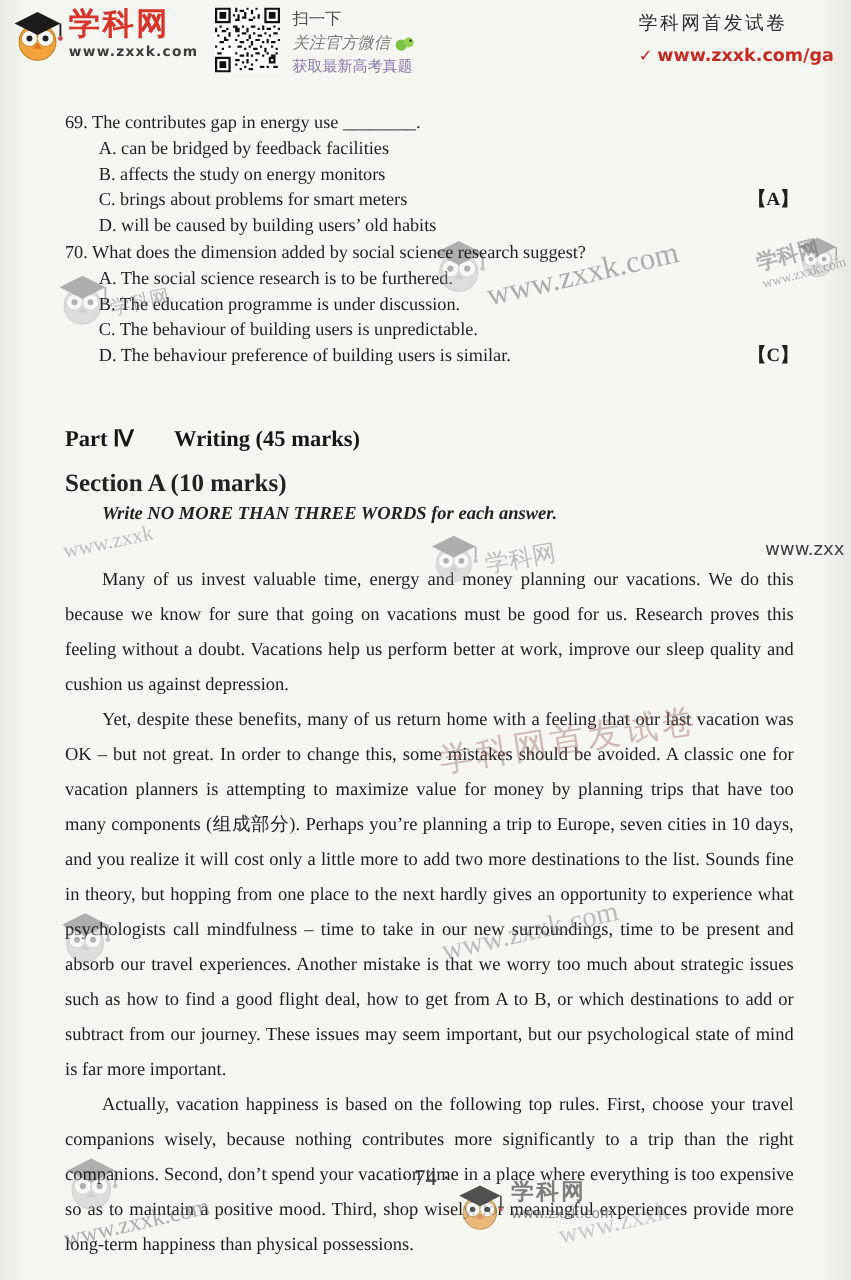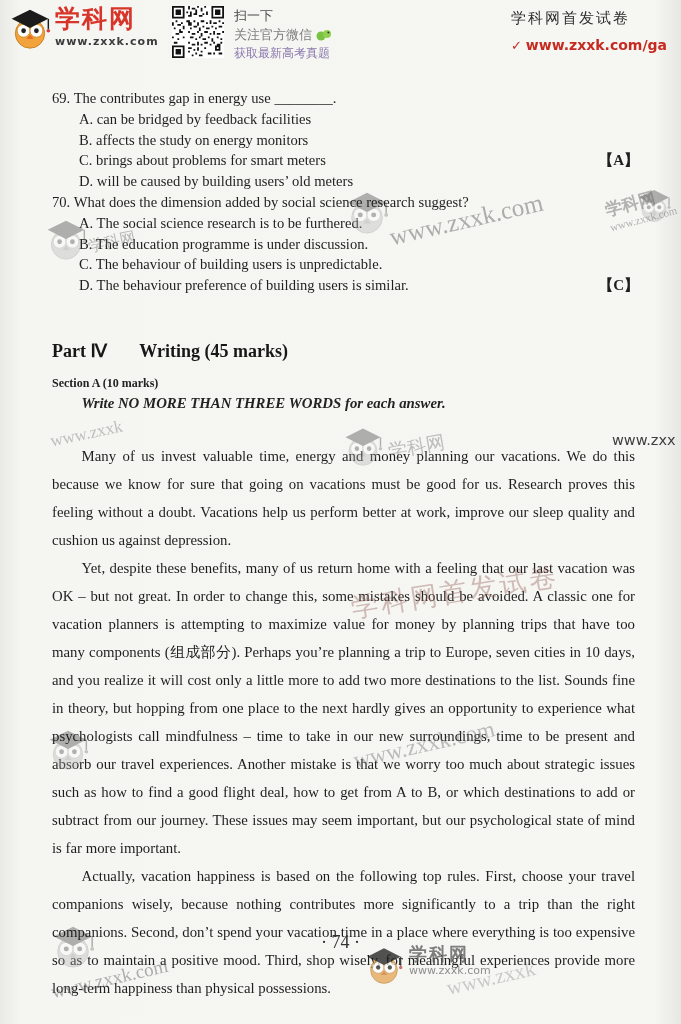--- a/index.html
+++ b/index.html
@@ -11,37 +11,37 @@
   }
   
   .header{position:relative;height:72px;}
   .logo{position:absolute;left:8px;top:5px;display:flex;align-items:flex-start;gap:3px;}
   .owl-lg{width:44px;height:46px;}
   .logo-text .logo-name{font-family:"DejaVu Sans",sans-serif;font-size:25px;font-weight:bold;color:#d8352a;letter-spacing:2px;line-height:28px;}
   .logo-text .logo-url{font-family:"DejaVu Sans",sans-serif;font-size:11px;font-weight:bold;color:#3c3c3c;letter-spacing:1px;margin-top:2px;}
   .qr{position:absolute;left:172px;top:6px;width:52px;height:52px;}
   .qr-captions{position:absolute;left:234px;top:6px;font-family:"DejaVu Sans",sans-serif;line-height:19px;}
   .cap1{font-size:13px;color:#4c4c4c;}
-  .cap2{font-size:13px;color:#7d7d7d;display:flex;align-items:center;gap:4px;}
+  .cap2{font-size:13px;color:#7d7d7d;display:flex;align-items:center;gap:4px;font-style:italic;}
   .cap3{font-size:12px;color:#8a7aae;}
   .header-right{position:absolute;right:14px;top:9px;font-family:"DejaVu Sans",sans-serif;}
   .hr-title{font-size:15px;color:#2e2e2e;letter-spacing:2px;}
   .hr-url{margin-top:9px;font-size:14px;color:#c62a21;font-weight:bold;display:flex;align-items:center;gap:4px;}
   .check{color:#c62a21;font-size:13px;}
   
   .questions{margin:16px 46px 0 52px;font-size:14.6px;line-height:20.8px;color:#1f1f1f;}
   .question{position:relative;}
   .option{padding-left:27px;}
   .answer{position:absolute;right:-4px;font-weight:bold;font-size:15px;}
   .q69 .answer{top:62px;}
   .q70 .answer{top:83px;}
   
   .part-heading{margin:44px 0 12px 52px;font-size:18px;font-weight:bold;color:#171717;}
   .part-label{margin-right:28px;}
-  .section-heading{margin:14px 0 0 52px;font-size:12px;font-weight:bold;}
+  .section-heading{margin:14px 0 0 52px;font-size:20px;font-weight:bold;}
   .directions{margin:6px 44px 0 52px;font-size:14.8px;line-height:21px;font-weight:bold;font-style:italic;text-indent:2em;}
   .directions-note{margin:2px 44px 0 52px;font-size:14.8px;line-height:21px;font-weight:bold;font-style:italic;text-indent:2em;}
   
   .passage{margin:28px 46px 0 52px;font-size:14.8px;line-height:28px;text-align:justify;color:#1e1e1e;}
   .passage p{margin:0;text-indent:2em;}
   
   .page-num{position:absolute;left:0;right:0;top:932px;text-align:center;font-size:18px;color:#333;}
   .liuxue{position:absolute;right:14px;top:980px;font-family:"DejaVu Sans",sans-serif;text-align:left;}
   .liuxue-name{font-size:19px;font-weight:bold;color:#1b1b1b;letter-spacing:3px;}
   .liuxue-url{font-size:12px;color:#5a5a5a;letter-spacing:1px;margin-top:1px;}
@@ -142,21 +142,21 @@
 
   <div class="questions">
     <div class="question q69">
       <div class="stem">
         <span>69.</span>
         <span>The contributes gap in energy use ________.</span>
       </div>
       <div class="option">A. can be bridged by feedback facilities</div>
       <div class="option">B. affects the study on energy monitors</div>
       <div class="option">C. brings about problems for smart meters</div>
-      <div class="option">D. will be caused by building users’ old meters</div>
+      <div class="option">D. will be caused by building users’ old habits</div>
       <div class="answer">【A】</div>
     </div>
     <div class="question q70">
       <div class="stem">
         <span>70.</span>
         <span>What does the dimension added by social science research suggest?</span>
       </div>
       <div class="option">A. The social science research is to be furthered.</div>
       <div class="option">B. The education programme is under discussion.</div>
       <div class="option">C. The behaviour of building users is unpredictable.</div>

